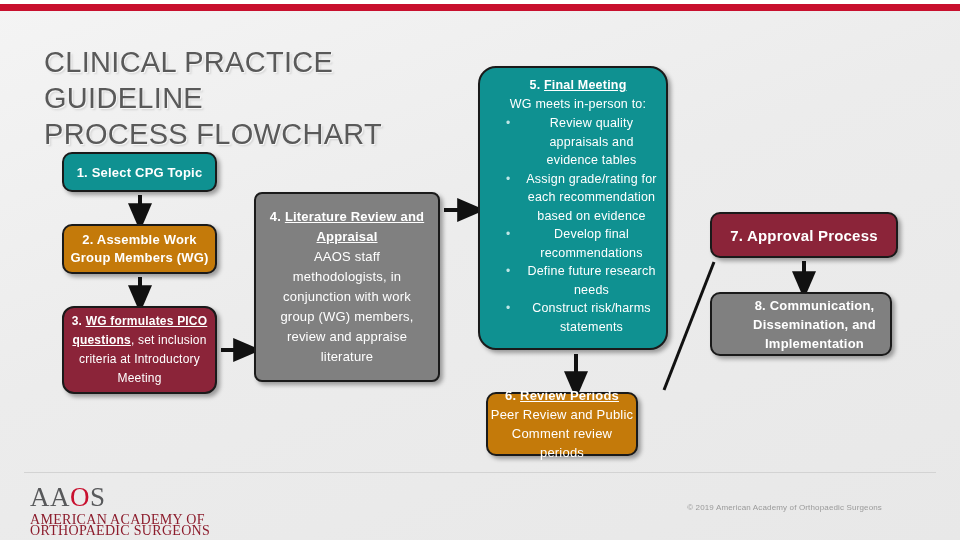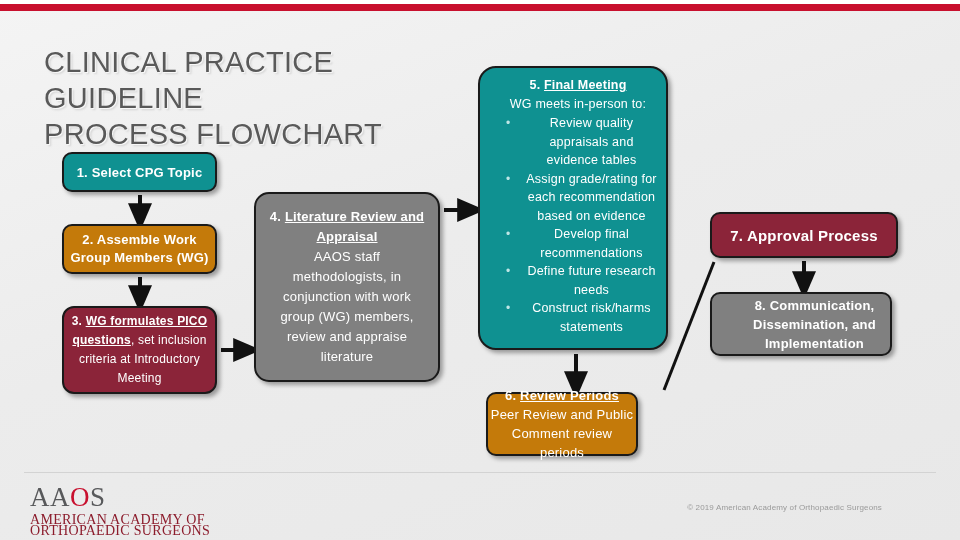--- a/index.html
+++ b/index.html
@@ -92,21 +92,21 @@
     line-height: 19px;
     padding: 0 6px;
     border-radius: 12px;
   }
   #box4 {
     left: 254px; top: 192px;  width: 186px; height: 190px;
     background: #808080;
     font-size: 13px;
     line-height: 20px;
     padding: 0 10px;
-    border-radius: 15px;
+    border-radius: 8px;
   }
   #box5 {
     left: 478px; top: 66px;   width: 190px; height: 284px;
     background: #0f9191;
     font-size: 12.5px;
     line-height: 18.5px;
     border-radius: 18px;
     justify-content: flex-start;
     padding: 8px 6px 6px 16px;
   }

